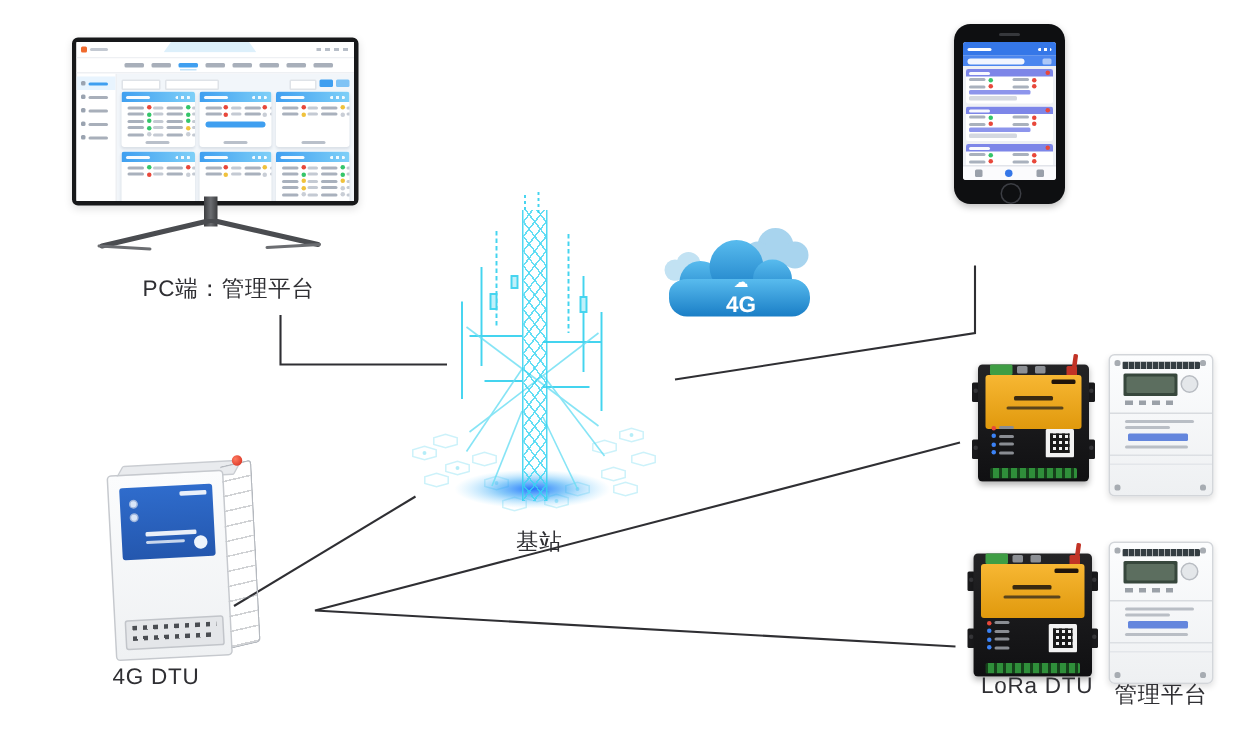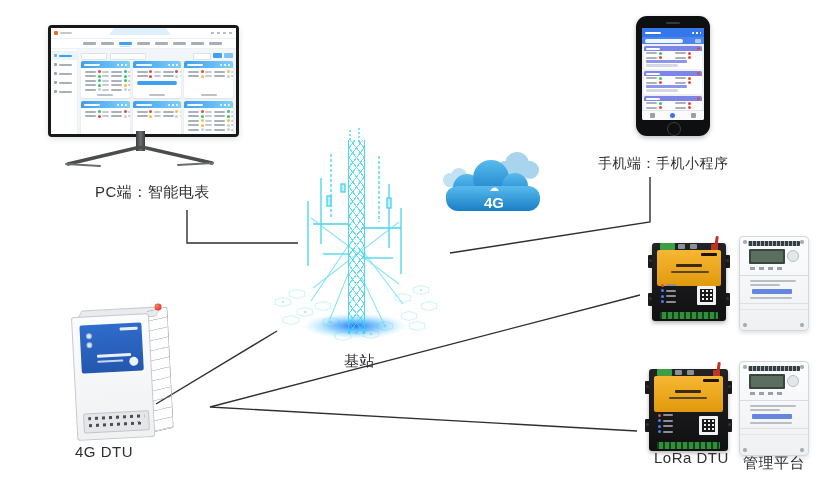--- a/index.html
+++ b/index.html
@@ -486,21 +486,21 @@
             </div>
         </div>
       </div>
     </div>
   </div>
   <div class="abs mon-neck"></div>
   <svg id="stand" class="abs" width="165" height="22">
     <path d="M80 1 L8 18 M82 1 L152 17 M80 1 L82 1" stroke="#4a4c50" stroke-width="3.4" stroke-linecap="round" fill="none"></path>
     <path d="M6 18 L40 20 M118 19 L153 17" stroke="#6b6d71" stroke-width="2" stroke-linecap="round" fill="none"></path>
   </svg>
-  <div class="node-label" style="left:95px;top:183px;">PC端：智能电表</div>
+  <div class="node-label" style="left:95px;top:183px;">PC端：管理平台</div>
 
   <svg id="tower" class="abs" width="214" height="234" viewBox="0 0 214 234">
     <defs>
       <radialGradient id="glow" cx="50%" cy="50%" r="50%">
         <stop offset="0%" stop-color="#1f6dff" stop-opacity=".95"></stop>
         <stop offset="45%" stop-color="#2aa0f5" stop-opacity=".55"></stop>
         <stop offset="100%" stop-color="#7fd6ff" stop-opacity="0"></stop>
       </radialGradient>
     </defs>
     <g id="hexes" stroke="#8fe2f4" stroke-width="1" fill="none" opacity=".45">
@@ -679,21 +679,20 @@
           </div>
         </div>
       <div class="ph-tabs">
         <span class="ph-tab"></span>
         <span class="ph-tab on"></span>
         <span class="ph-tab"></span>
       </div>
     </div>
     <span class="ph-home"></span>
   </div>
-  <div class="node-label" style="left:598px;top:155px;font-size:14px;">手机端：手机小程序</div>
 
   <div class="abs dtu">
     <div class="dtu-top"></div>
     <span class="dtu-led-top"></span>
     <div class="dtu-side"></div>
     <div class="dtu-front">
       <div class="dtu-panel">
         <span class="logo"></span>
         <span class="led" style="left:6px;top:8px;"></span>
         <span class="led" style="left:6px;top:17px;"></span>

